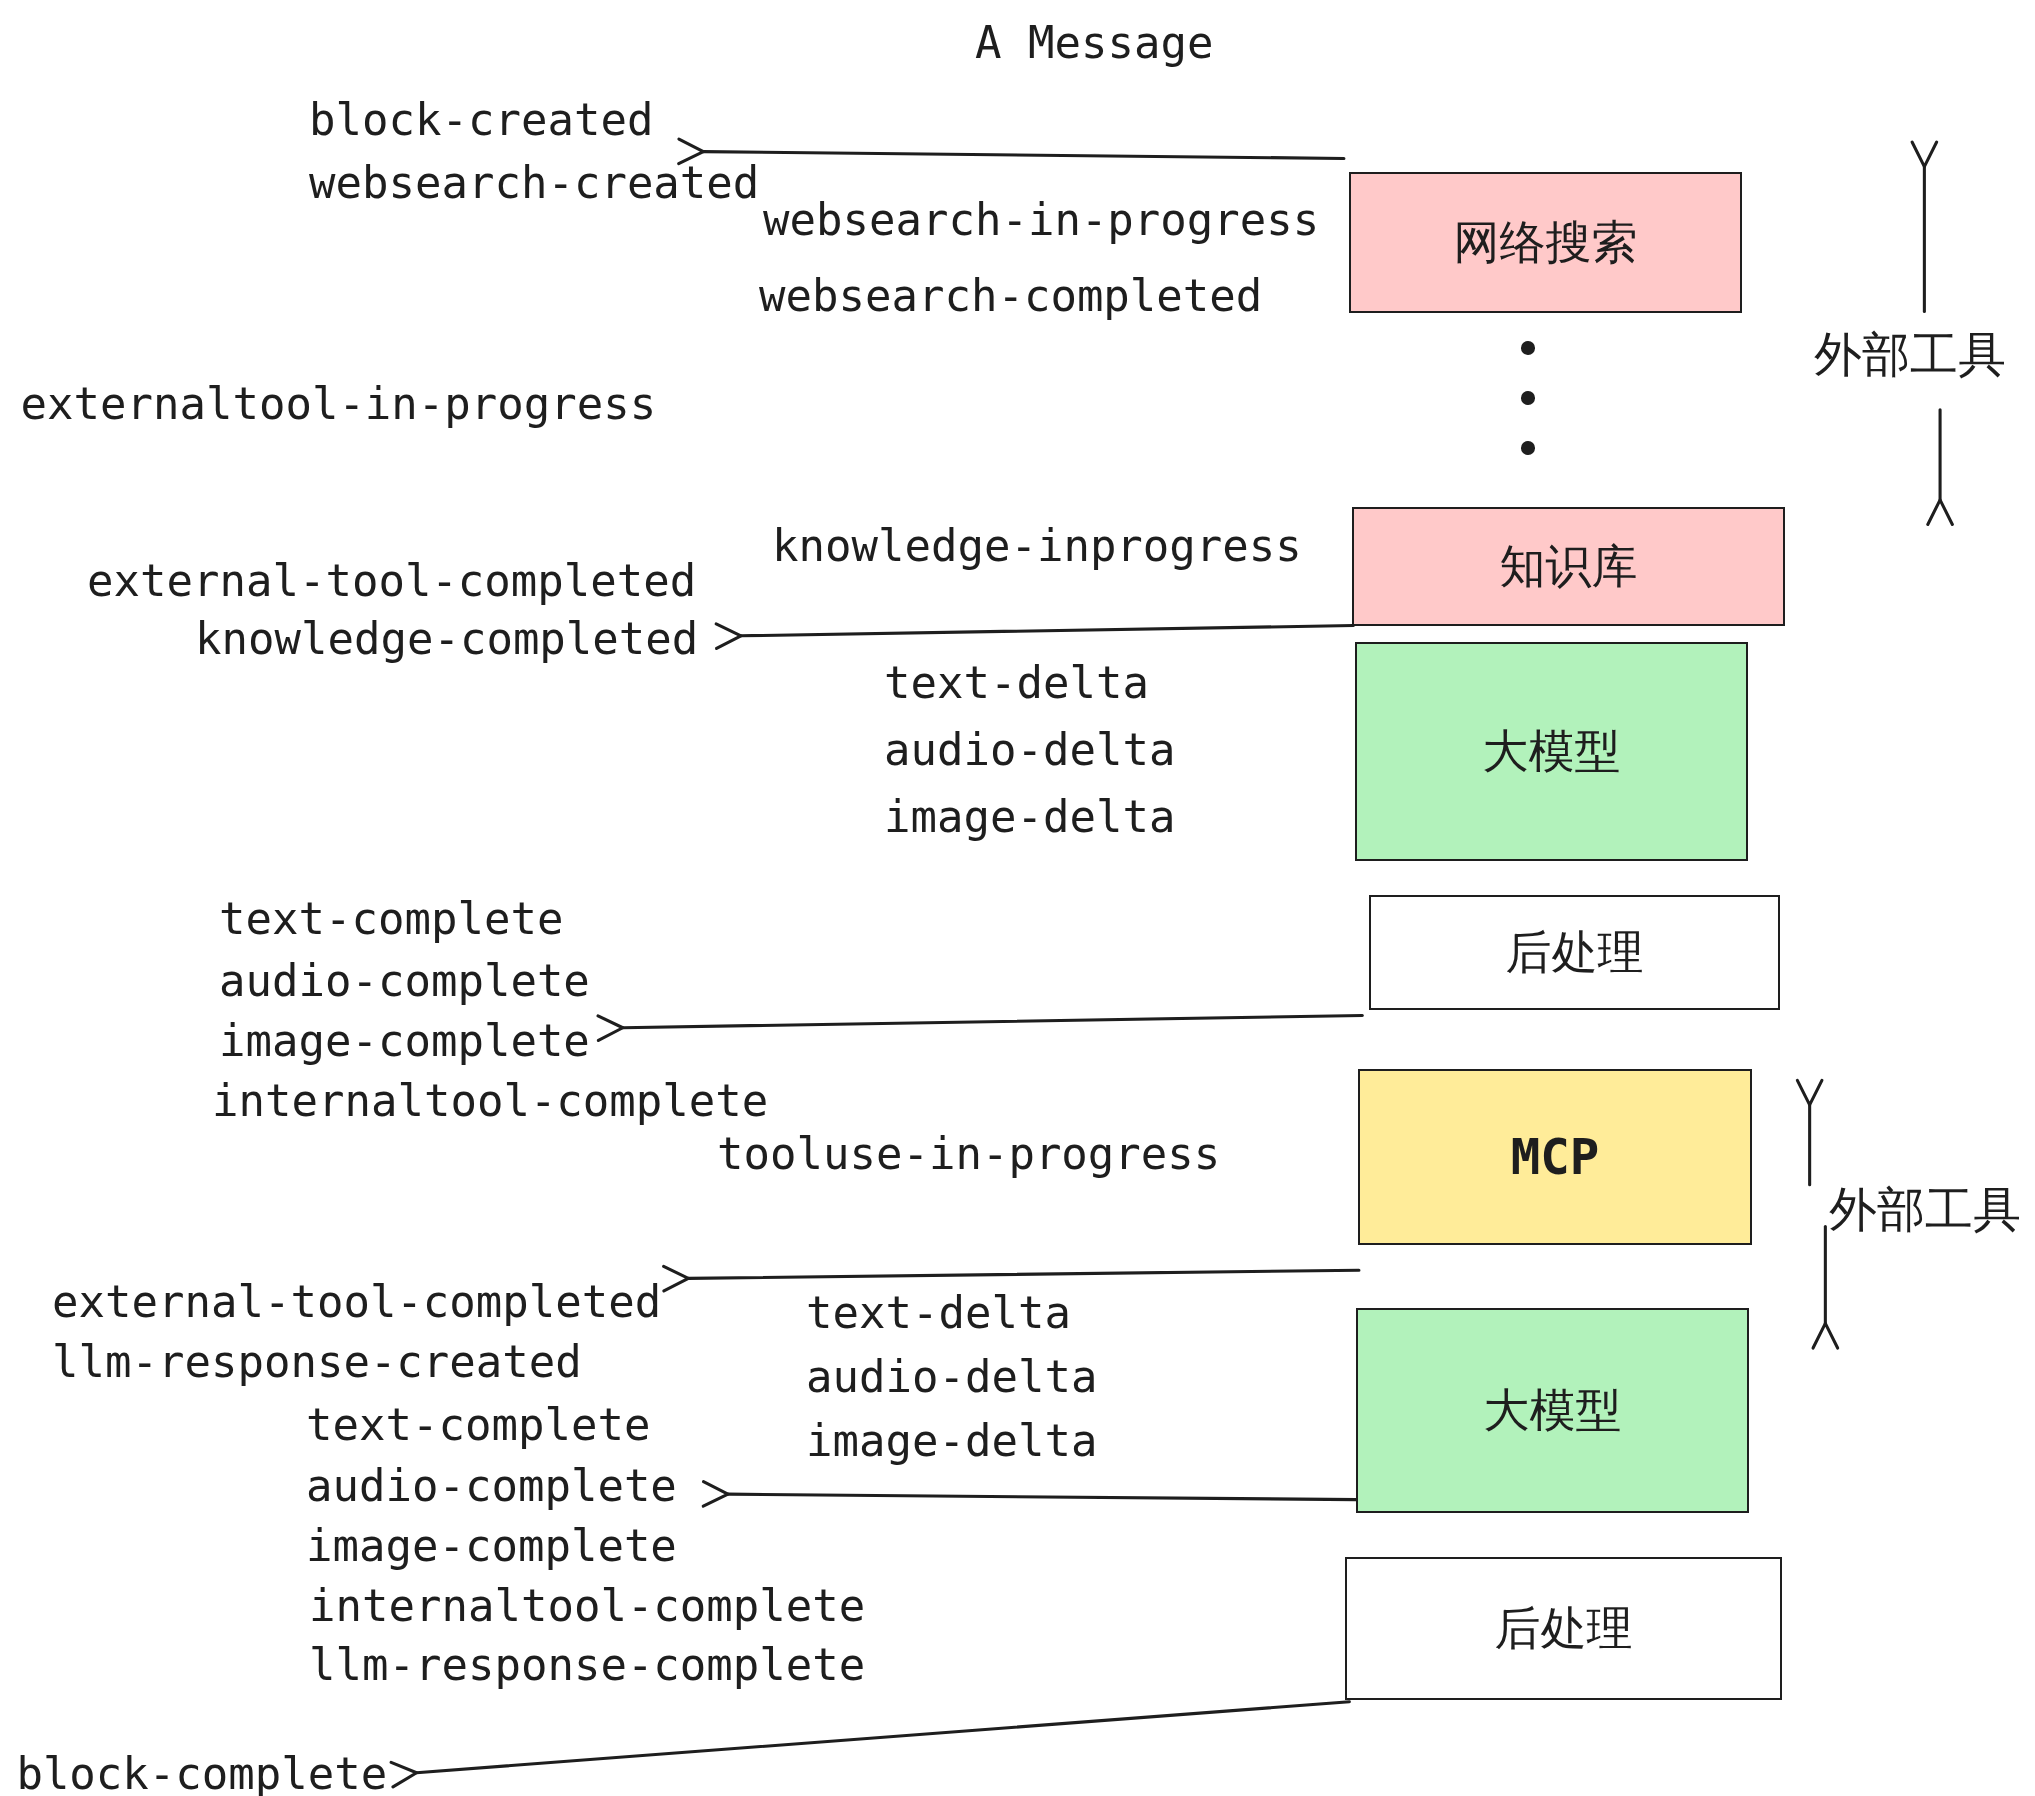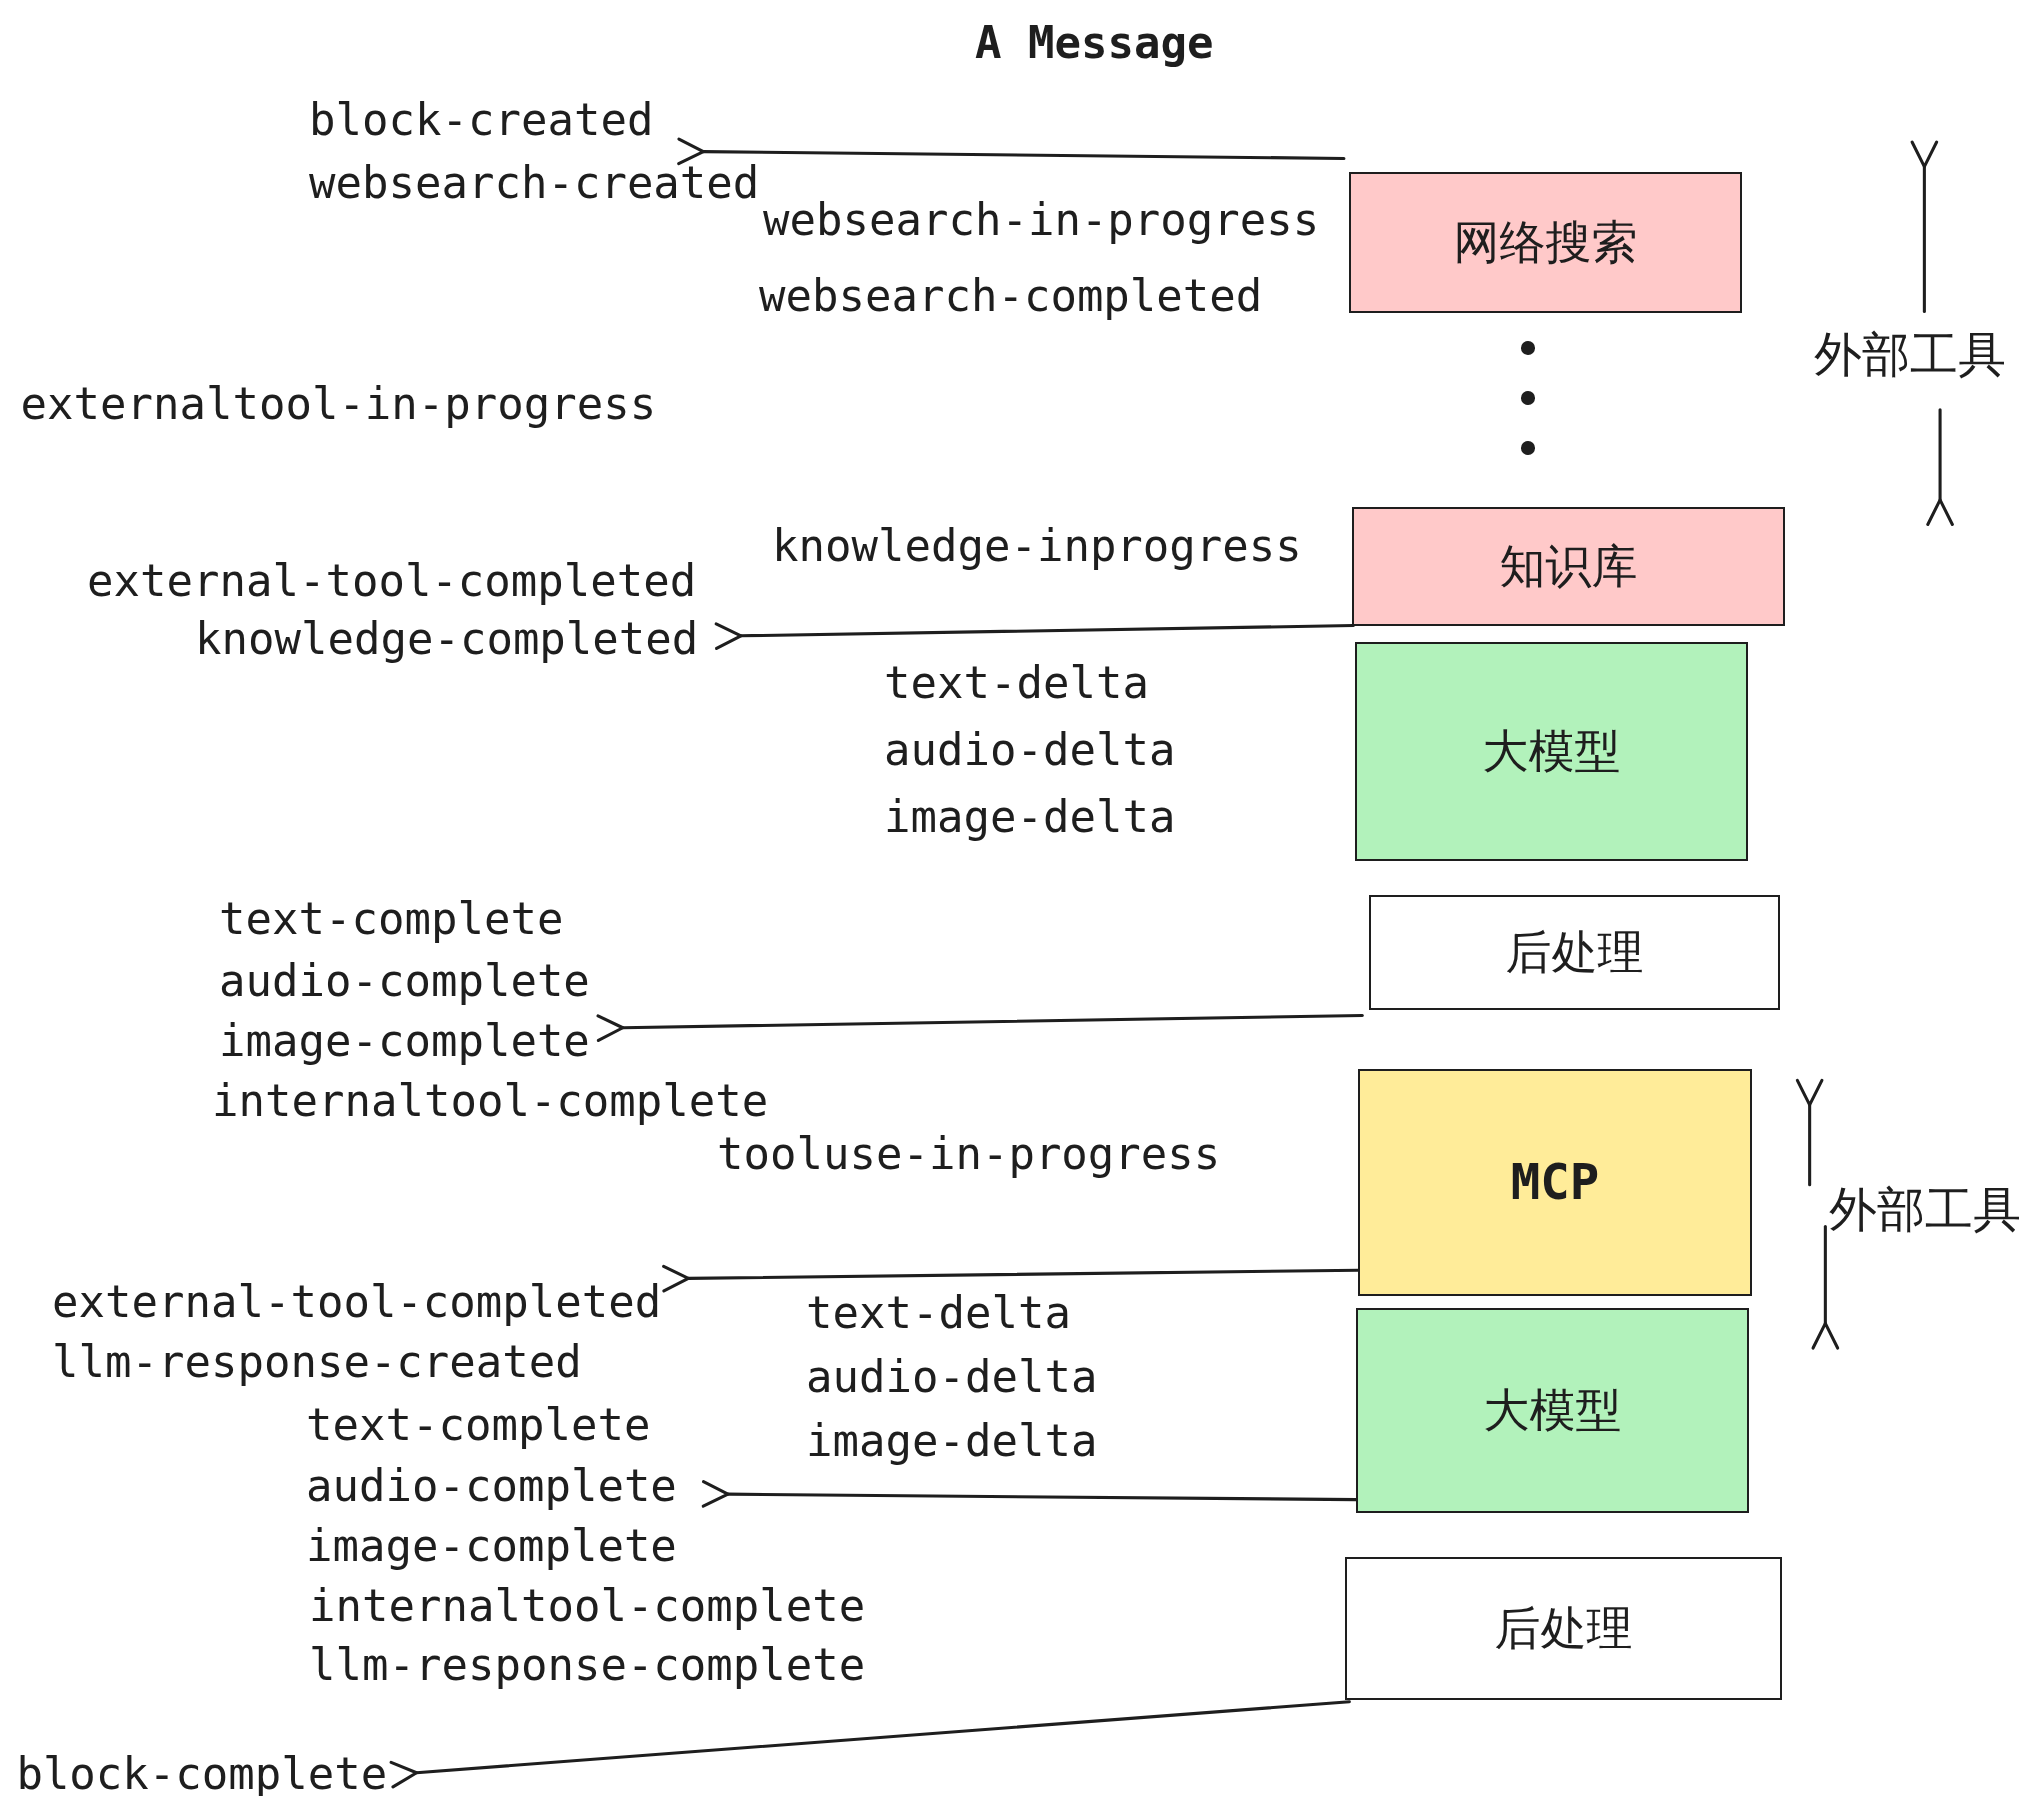--- a/index.html
+++ b/index.html
@@ -2,21 +2,21 @@
 <html style="font-size:11px"><head>
 <meta charset="utf-8">
 <style>
   html,body{margin:0;padding:0;background:#ffffff;}
   body{width:2035px;height:1796px;overflow:hidden;position:relative;
        font-family:"DejaVu Sans Mono", monospace;color:#1e1e1e;}
   #canvas{position:absolute;left:0;top:0;width:2035px;height:1796px;background:#ffffff;}
   svg.arrows{position:absolute;left:0;top:0;z-index:1;}
   .evt{position:absolute;transform:translateY(-50%);font-size:44px;font-weight:500;
        white-space:nowrap;z-index:2;line-height:1;}
-  .title{position:absolute;transform:translateY(-50%);font-size:44px;font-weight:700;
+  .title{position:absolute;transform:translateY(-50%);font-size:44px;font-weight:400;
        white-space:nowrap;z-index:2;}
   .box{position:absolute;border:2.7px solid #1e1e1e;box-sizing:border-box;z-index:2;
        display:flex;align-items:center;justify-content:center;background:#fff;}
   .box .lbl{font-family:Liberation Serif, serif;font-size:46px;
        font-weight:500;white-space:nowrap;}
   .box .lbl.mono{font-family:"DejaVu Sans Mono",monospace;font-size:49px;font-weight:600;}
   .annot{position:absolute;transform:translate(-50%,-50%);z-index:2;
        font-family:"DejaVu Sans","Liberation Sans",sans-serif;font-size:48px;
        font-weight:500;white-space:nowrap;}
   .dot{position:absolute;width:13.7px;height:13.7px;border-radius:50%;background:#1e1e1e;z-index:2;}
@@ -89,21 +89,21 @@
   </div>
 
   <div class="box" style="left: 1355px; top: 642px; width: 393px; height: 219px; background: rgb(178, 242, 187);">
     <span class="lbl">大模型</span>
   </div>
 
   <div class="box" style="left: 1369px; top: 895px; width: 411px; height: 115px; background: rgb(255, 255, 255);">
     <span class="lbl">后处理</span>
   </div>
 
-  <div class="box" style="left: 1358px; top: 1069px; width: 394px; height: 227px; background: rgb(255, 236, 153);">
+  <div class="box" style="left: 1358px; top: 1069px; width: 394px; height: 176px; background: rgb(255, 236, 153);">
     <span class="lbl mono">MCP</span>
   </div>
 
   <div class="box" style="left: 1356px; top: 1308px; width: 393px; height: 205px; background: rgb(178, 242, 187);">
     <span class="lbl">大模型</span>
   </div>
 
   <div class="box" style="left: 1345px; top: 1557px; width: 437px; height: 143px; background: rgb(255, 255, 255);">
     <span class="lbl">后处理</span>
   </div>

